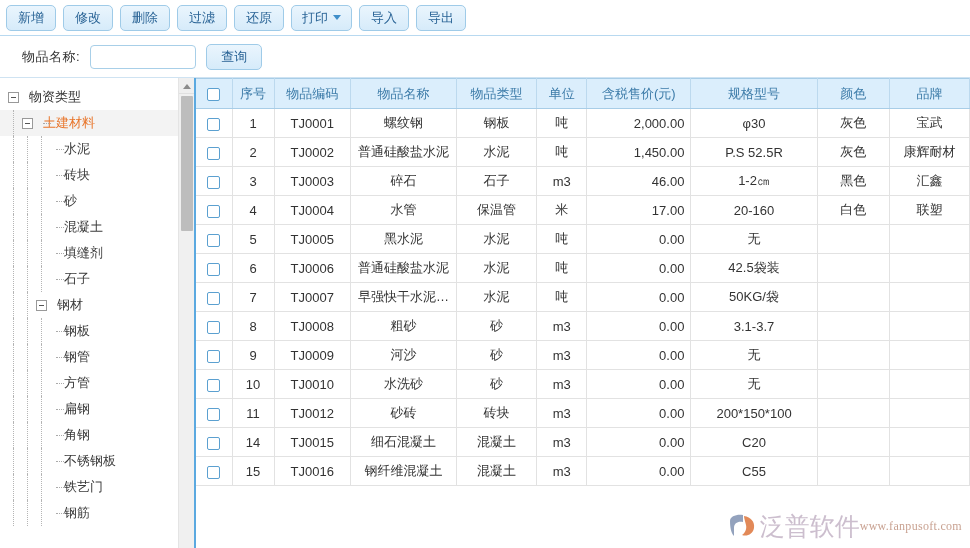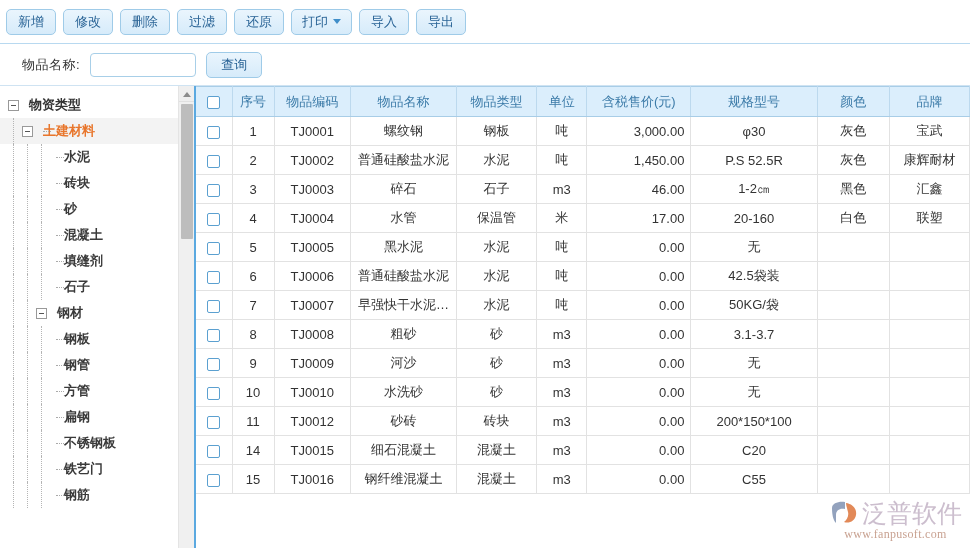--- a/index.html
+++ b/index.html
@@ -13,21 +13,21 @@
   #app {
     width: 970px; height: 548px;
     position: relative;
     display: flex;
     flex-direction: column;
     background: #fff;
   }
 
   
   .toolbar {
-    height: 44px;
+    height: 36px;
     min-height: 36px;
     display: flex;
     align-items: center;
     padding-left: 6px;
     gap: 7px;
     background: #ffffff;
     border-bottom: 1px solid #b8d9f0;
   }
   .tbtn {
     height: 26px;
@@ -104,21 +104,20 @@
   }
 
   
   .treepanel {
     width: 196px;
     min-width: 196px;
     position: relative;
     border-right: 2px solid #5ba9e0;
     background: #fff;
     overflow: hidden;
-    font-weight: bold;
   }
   .tree {
     padding: 6px 0 0 0;
     font-size: 13px;
     color: #333;
     position: relative;
   }
   .tnode {
     height: 26px;
     display: flex;
@@ -260,21 +259,21 @@
   col.w-price { width: 104px; }
   col.w-spec  { width: 126px; }
   col.w-color { width: 72px; }
   col.w-brand { width: 80px; }
 
   
   .watermark {
     position: absolute;
     right: 8px; bottom: 6px;
     display: flex;
-    flex-direction: column;
+    flex-direction: row;
     align-items: center;
     opacity: .92;
     pointer-events: none;
     user-select: none;
   }
   .wm-row { display: flex; align-items: center; gap: 3px; }
   .wm-logo {
     width: 30px; height: 30px;
     position: relative;
     flex: 0 0 auto;
@@ -444,20 +443,29 @@
             <span class="tlabel">方管</span>
           </div>
           <div class="tnode lvl4">
             <div class="indent" style="width: 50px;">
               <div class="vline" style="left: 13px;"></div>
               <div class="vline" style="left: 27px;"></div>
               <div class="vline" style="left: 41px;"></div>
             </div>
             <span class="dots"></span>
             <span class="tlabel">扁钢</span>
+          </div>
+          <div class="tnode lvl4">
+            <div class="indent" style="width: 50px;">
+              <div class="vline" style="left: 13px;"></div>
+              <div class="vline" style="left: 27px;"></div>
+              <div class="vline" style="left: 41px;"></div>
+            </div>
+            <span class="dots"></span>
+            <span class="tlabel">角钢</span>
           </div>
           <div class="tnode lvl4">
             <div class="indent" style="width: 50px;">
               <div class="vline" style="left: 13px;"></div>
               <div class="vline" style="left: 27px;"></div>
               <div class="vline" style="left: 41px;"></div>
             </div>
             <span class="dots"></span>
             <span class="tlabel">不锈钢板</span>
           </div>
@@ -515,21 +523,21 @@
             </tr>
         </thead>
         <tbody id="bodyRows">
             <tr>
               <td class="c-center"><span class="chk"></span></td>
               <td class="c-center">1</td>
               <td class="c-center c-link">TJ0001</td>
               <td class="c-name">螺纹钢</td>
               <td class="c-center">钢板</td>
               <td class="c-center">吨</td>
-              <td class="c-right">3,000.00</td>
+              <td class="c-right">2,000.00</td>
               <td class="c-center">φ30</td>
               <td class="c-center">灰色</td>
               <td class="c-center">宝武</td>
             </tr>
             <tr>
               <td class="c-center"><span class="chk"></span></td>
               <td class="c-center">2</td>
               <td class="c-center c-link">TJ0002</td>
               <td class="c-name">普通硅酸盐水泥</td>
               <td class="c-center">水泥</td>

